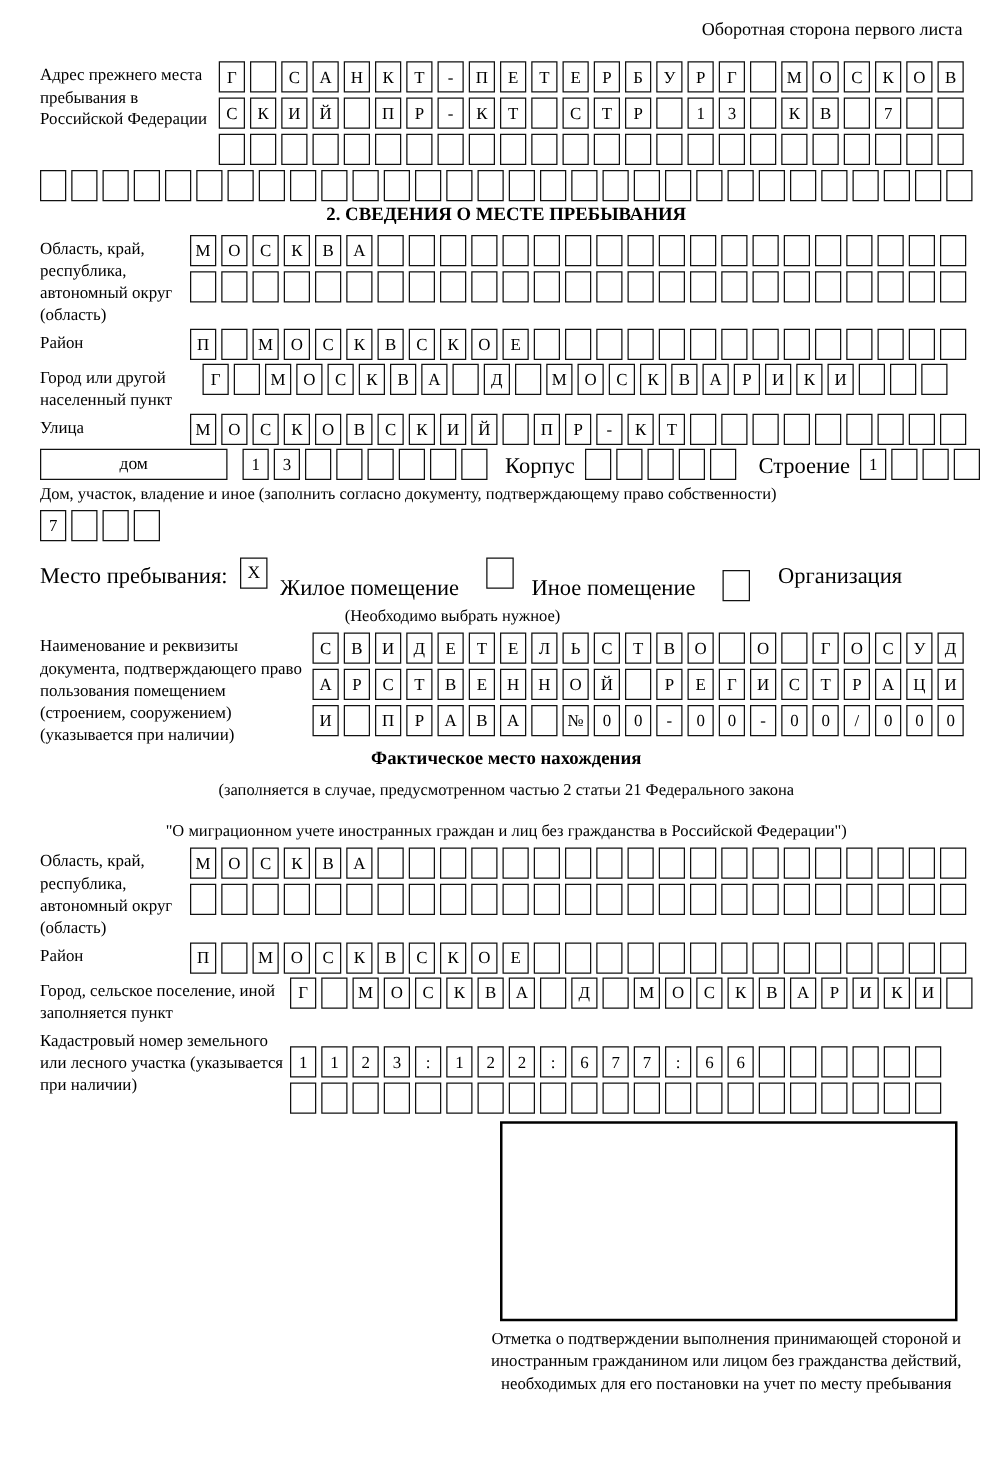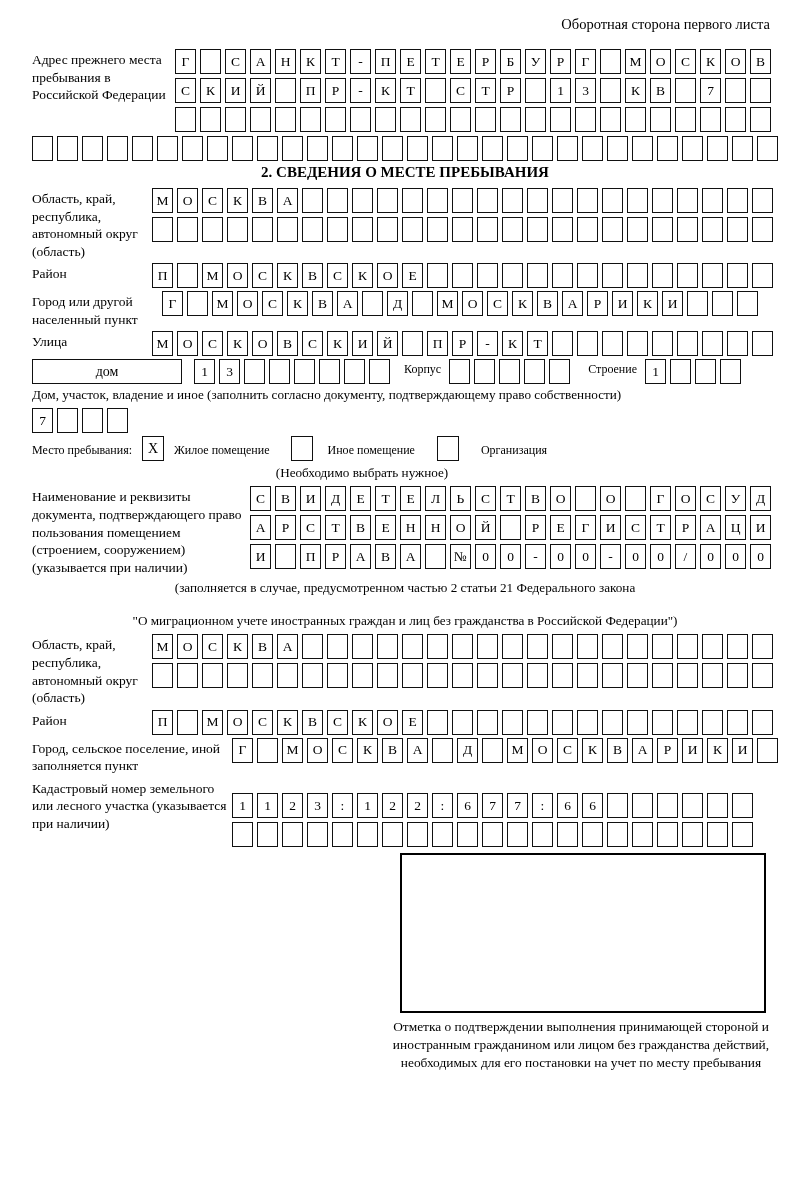--- a/index.html
+++ b/index.html
@@ -14,22 +14,22 @@
   .cell{flex:none;box-sizing:border-box;width:21px;height:25px;border:1.7px solid #111;
         display:flex;align-items:center;justify-content:center;font-size:13.5px;line-height:1;}
   .fullrow{margin:4px 0 3px 0;}
   .note{font-size:13.2px;text-align:center;margin:1px 0 5px 0;line-height:1.3;}
   .note-left{font-size:13.2px;text-align:left;margin:0 0 5px 0;}
   .h1{font-weight:bold;font-size:15px;text-align:center;margin:3px 0 7px 0;}
   .widebox{flex:none;box-sizing:border-box;height:25px;border:1.7px solid #111;
            display:flex;align-items:center;justify-content:center;font-size:14px;}
   .wb-dom{width:150px;margin-right:12px;}
   .wb-kv{width:196px;margin-right:12px;}
-  .inline-lbl{font-size:12px;padding-top:3px;white-space:nowrap;text-align:center;}
-  .mr8{margin-right:8px;} .mr10{margin-right:10px;} .mr14{margin-right:14px;} .mr18{margin-right:18px;} .mr22{margin-right:22px;}
+  .inline-lbl{font-size:18px;padding-top:3px;white-space:nowrap;text-align:center;}
+  .mr8{margin-right:8px;} .mr10{margin-right:10px;} .mr14{margin-right:14px;} .mr18{margin-right:18px;} .mr22{margin-right:22px;margin-top:20px;}
   .chk{flex:none;box-sizing:border-box;width:22px;height:25px;border:1.7px solid #111;
        display:flex;align-items:center;justify-content:center;font-size:14px;}
   .choose-note{width:660px;}
   .pad-top14{padding-top:15px;}
   .stampbox{box-sizing:border-box;width:366px;height:160px;border:2px solid #000;margin:6px 0 5px 368px;}
   .stamp-caption{width:446px;margin-left:326px;text-align:center;font-size:13.4px;line-height:1.35;}
 </style>
 </head>
 <body>
 
@@ -425,20 +425,21 @@
           <span class="cell">0</span>
           <span class="cell">0</span>
           <span class="cell">/</span>
           <span class="cell">0</span>
           <span class="cell">0</span>
           <span class="cell">0</span>
         </div>
     </div>
   </div>
 
+  <div class="h1">Фактическое место нахождения</div>
   <div class="note" style="margin-bottom:16px;">(заполняется в случае, предусмотренном частью 2 статьи 21 Федерального закона</div>
   <div class="note">"О миграционном учете иностранных граждан и лиц без гражданства в Российской Федерации")</div>
 
   <div class="row">
     <div class="lbl w120">Область, край, республика, автономный округ (область)</div>
     <div class="cellrows">
       <div class="cells">
           <span class="cell">М</span>
           <span class="cell">О</span>
           <span class="cell">С</span>

